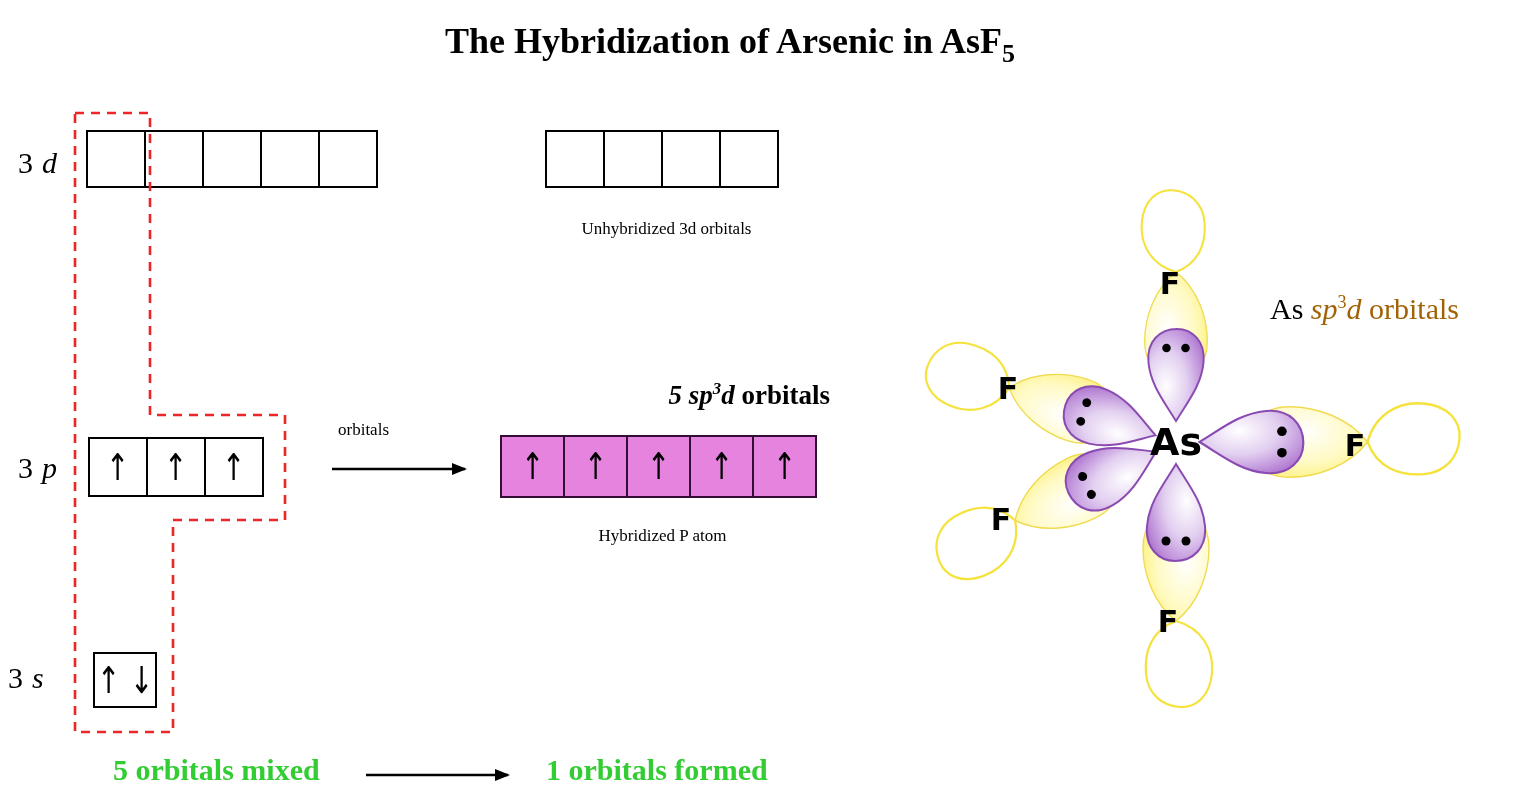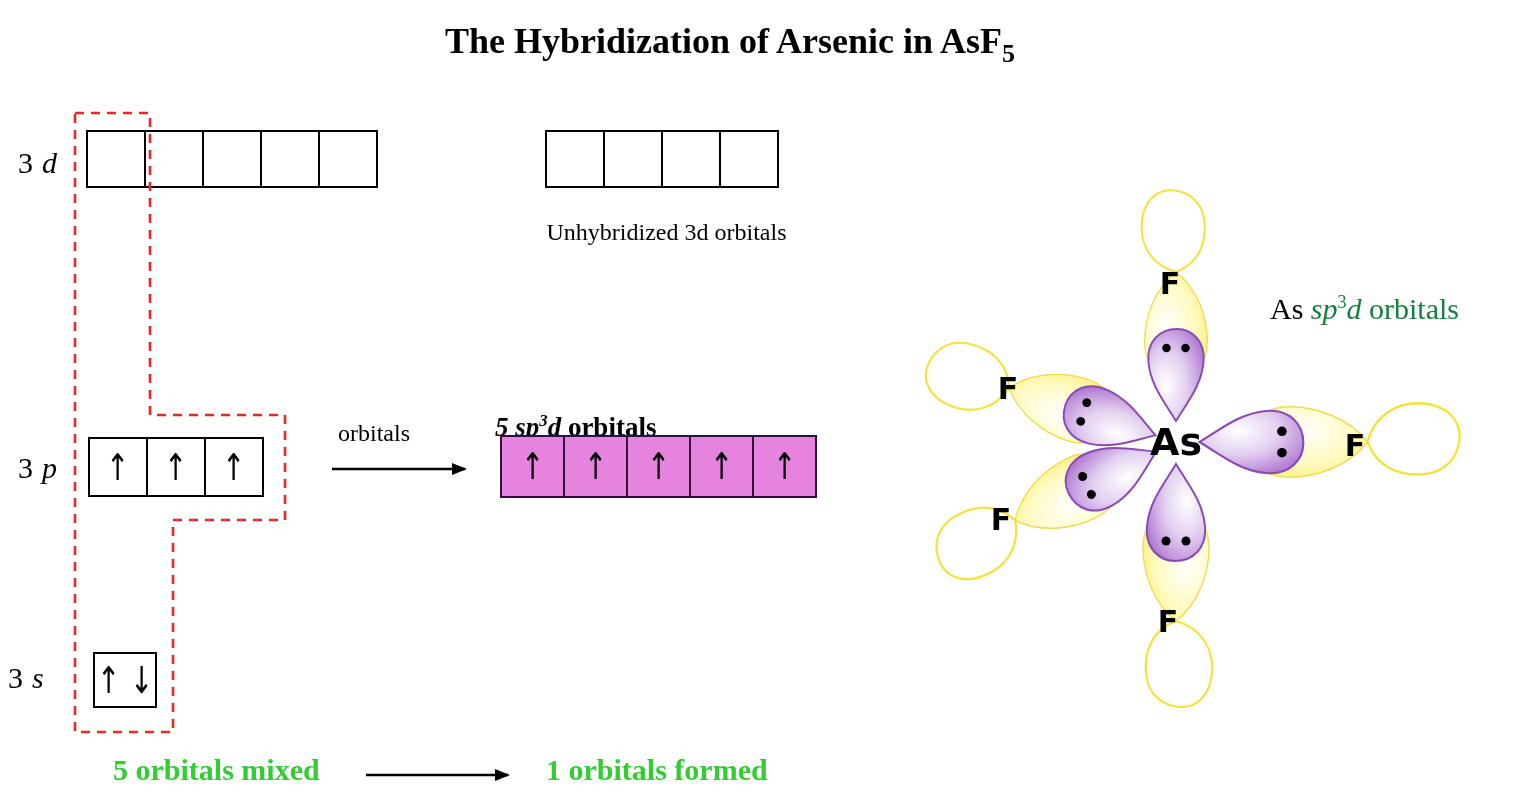--- a/index.html
+++ b/index.html
@@ -17,29 +17,29 @@
   .obox{width:60px;height:58px;border:2px solid #000;background:#fff;margin-left:-2px;
         display:flex;align-items:center;justify-content:center;box-sizing:border-box;}
   .box-row .obox:first-child{margin-left:0;}
   .obox.tall{height:60px;}
   .obox.single{width:64px;height:56px;}
   .obox.hybrid{width:65px;height:63px;background:#E583DF;border:2px solid #330D33;}
   .earrow{font-family:"DejaVu Sans","Liberation Sans",sans-serif;font-size:37px;line-height:1;
           transform:scaleX(.75);}
   .earrow.dn{margin-left:2px;}
   
-  .cap{font-size:24px;white-space:nowrap;}
+  .cap{font-size:17px;white-space:nowrap;}
   .cap.center{text-align:center;}
-  .hybrid-title{font-size:27px;font-weight:bold;font-style:italic;text-align:left;white-space:nowrap;margin-top:32px;}
+  .hybrid-title{font-size:27px;font-weight:bold;font-style:italic;text-align:right;white-space:nowrap;}
   .hybrid-title .upr{font-style:normal;}
   .hybrid-title sup{font-size:0.62em;}
   .green{color:#32CD32;font-size:30px;font-weight:bold;white-space:nowrap;}
   
   .legend{font-size:30px;white-space:nowrap;}
-  .legend .purple{color:#15803d;}
+  .legend .purple{color:#a16207;}
   .legend .yellow{color:#FFE52E;}
   .legend .it{font-style:italic;}
   .legend sup{font-size:0.6em;}
   
   .overlay{position:absolute;left:0;top:0;width:1535px;height:799px;z-index:5;pointer-events:none;}
   .reddash{fill:none;stroke:#EE2525;stroke-width:2.6;stroke-dasharray:9 7;}
   .barrow{stroke:#000;stroke-width:2.6;}
   .loop{fill:#FFFFFF;stroke:#F5E23C;stroke-width:2.2;}
   .ylobe{fill:url(#ygrad);stroke:#F0DC52;stroke-width:1.4;}
   .plobe{fill:url(#pgrad);stroke:#8A4BB0;stroke-width:2;}
@@ -105,20 +105,21 @@
     <div class="obox hybrid">
         <span class="earrow">↑</span>
       </div>
     <div class="obox hybrid">
         <span class="earrow">↑</span>
       </div>
     <div class="obox hybrid">
         <span class="earrow">↑</span>
       </div>
   </div>
+  <div class="abs cap center" style="left:495px;top:526px;width:335px">Hybridized P atom</div>
 
   <div class="abs orb-label" style="left:8px;top:661px">
     <span>3</span><span class="letter">s</span>
   </div>
   <div class="abs box-row" style="left:93px;top:652px">
     <div class="obox single">
       <span class="earrow">↑</span>
         <span class="earrow dn">↓</span>
     </div>
   </div>

